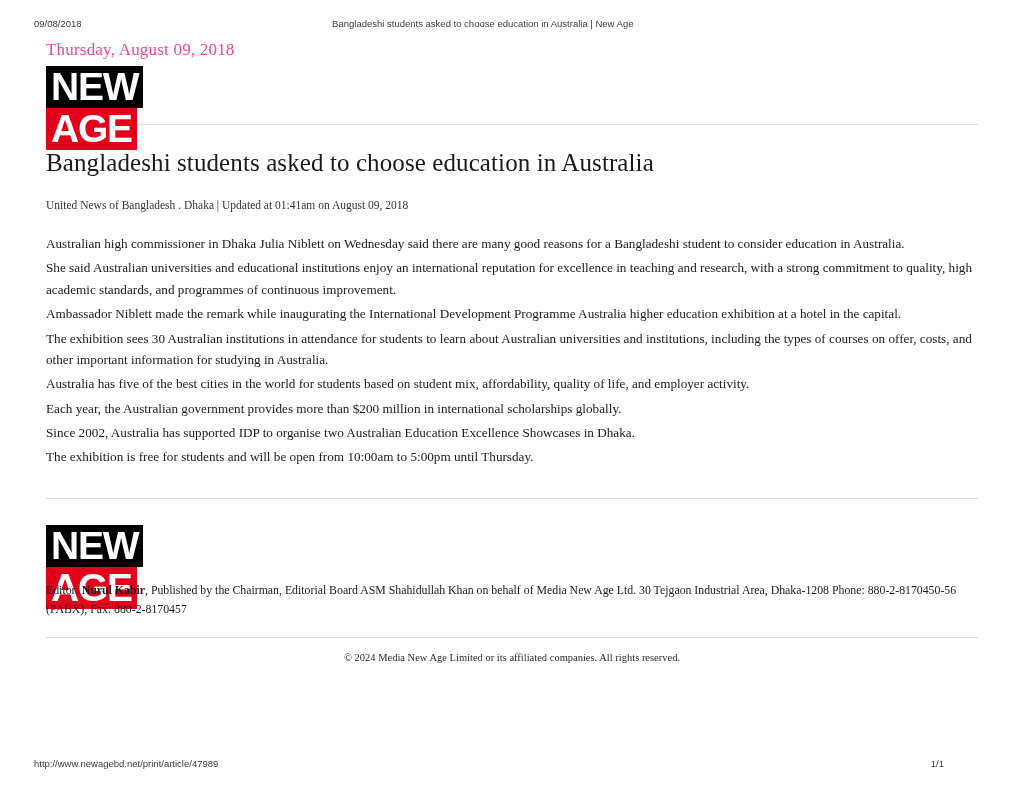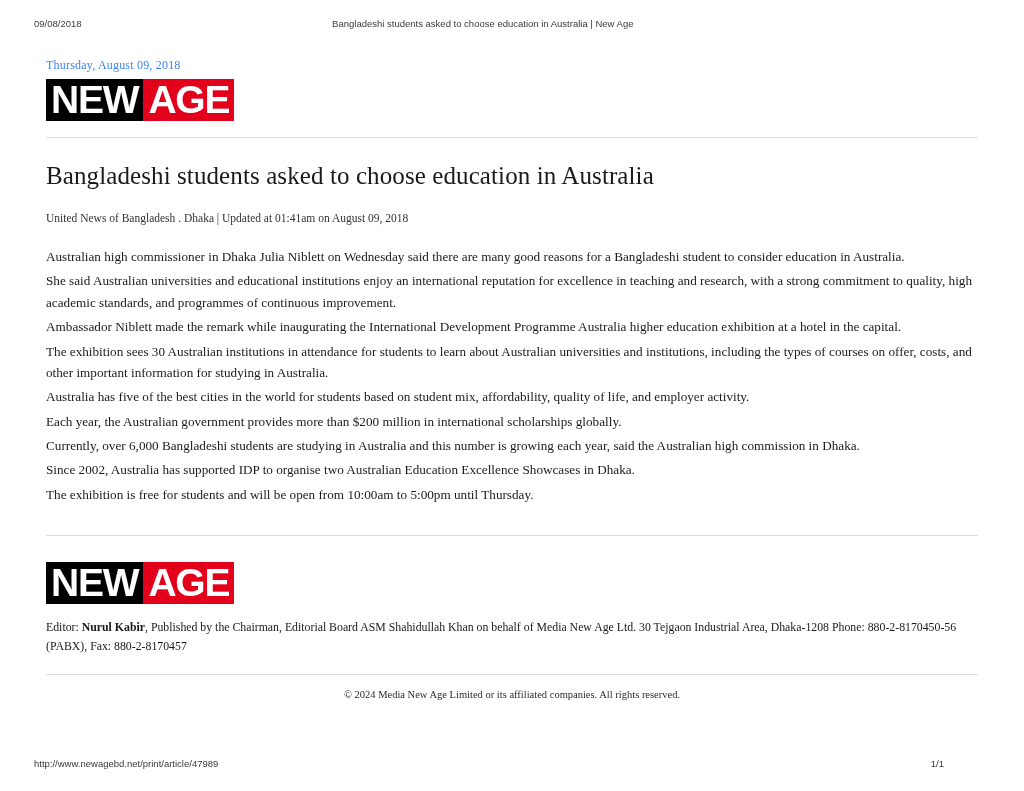--- a/index.html
+++ b/index.html
@@ -58,38 +58,39 @@
 
   
   .content {
     position: absolute;
     top: 40px;
     left: 34px;
     width: 956px;
   }
 
   .masthead-date {
-    font-size: 12px;
-    color: #3b82f6;
-    margin: 18px 0 6px 12px;
+    font-size: 17px;
+    color: #ec4899;
+    margin: 0 0 6px 12px;
     letter-spacing: 0.2px;
   }
 
   
   .logo {
     display: inline-block;
     margin-left: 12px;
     background: #000000;
     padding: 0;
     line-height: 0;
   }
   .logo-inner {
     display: flex;
     align-items: flex-start;
     height: 42px;
+    flex-direction: column;
   }
   .logo-new, .logo-age {
     font-family: "Liberation Sans", sans-serif;
     font-weight: bold;
     font-size: 39px;
     line-height: 42px;
     letter-spacing: -1.2px;
     padding: 0 5px;
     display: inline-block;
   }
@@ -189,21 +190,20 @@
       <h1 class="headline">Bangladeshi students asked to choose education in Australia</h1>
       <div class="byline">United News of Bangladesh . Dhaka | Updated at 01:41am on August 09, 2018</div>
 
       <div class="body">
         <p>Australian high commissioner in Dhaka Julia Niblett on Wednesday said there are many good reasons for a Bangladeshi student to consider education in Australia.</p>
         <p>She said Australian universities and educational institutions enjoy an international reputation for excellence in teaching and research, with a strong commitment to quality, high academic standards, and programmes of continuous improvement.</p>
         <p>Ambassador Niblett made the remark while inaugurating the International Development Programme Australia higher education exhibition at a hotel in the capital.</p>
         <p>The exhibition sees 30 Australian institutions in attendance for students to learn about Australian universities and institutions, including the types of courses on offer, costs, and other important information for studying in Australia.</p>
         <p>Australia has five of the best cities in the world for students based on student mix, affordability, quality of life, and employer activity.</p>
         <p>Each year, the Australian government provides more than $200 million in international scholarships globally.</p>
-        <p>Currently, over 6,000 Bangladeshi students are studying in Australia and this number is growing each year, said the Australian high commission in Dhaka.</p>
         <p>Since 2002, Australia has supported IDP to organise two Australian Education Excellence Showcases in Dhaka.</p>
         <p>The exhibition is free for students and will be open from 10:00am to 5:00pm until Thursday.</p>
       </div>
     </div>
 
     <hr class="rule" style="margin-top:30px;">
 
     <div class="footer-block">
       <div class="footer-logo-wrap">
         <div class="logo" style="margin-left:0;">

